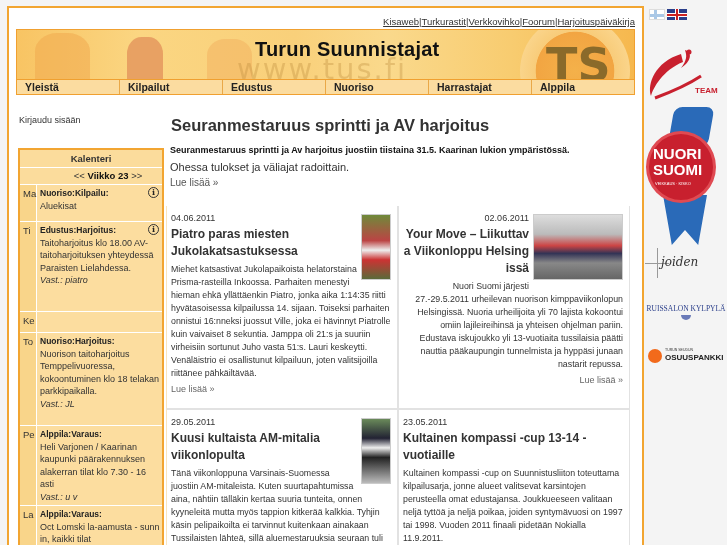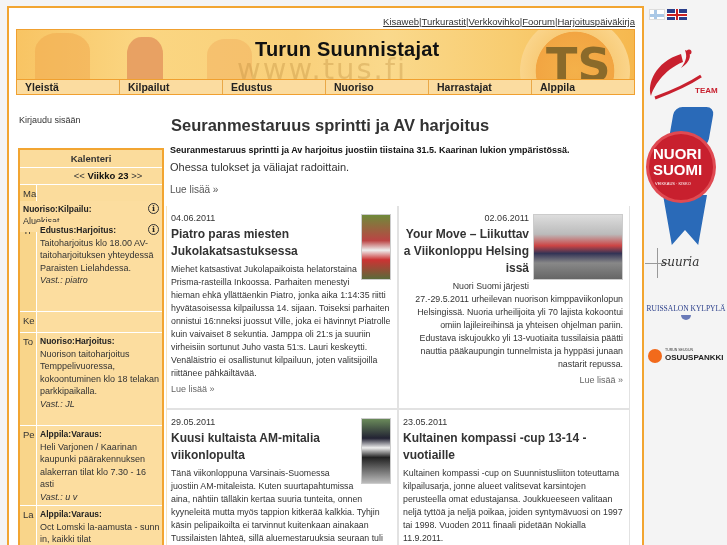--- a/index.html
+++ b/index.html
@@ -66,21 +66,21 @@
   .cal .ev { flex: 1; padding: 2px 2px 4px 3px; position: relative; background: #fcdd9f; }
   .cal .ev .cat { font-weight: bold; font-size: 8.5px; color: #222; }
   .cal .ev .vast { font-style: italic; }
   .cal .info {
     position: absolute; right: 3px; top: 2px; width: 11px; height: 11px; border: 1px solid #333; border-radius: 50%;
     font-size: 8px; line-height: 9px; text-align: center; font-weight: bold; font-family: "DejaVu Serif", serif; color: #222;
   }
   .lead { position: absolute; left: 163px; top: 110px; width: 460px; }
   .lead h1 { font-size: 16.5px; font-weight: bold; color: #333; margin-left: 8px; margin-bottom: 10px; }
   .lead .intro { font-size: 9px; font-weight: bold; color: #111; margin-left: 7px; margin-bottom: 6px; }
-  .lead .p { font-size: 11px; color: #333; margin-left: 7px; margin-bottom: 11px; }
+  .lead .p { font-size: 11px; color: #333; margin-left: 7px; margin-bottom: 4px; }
   .lead .more { font-size: 10px; color: #555; margin-left: 7px; text-decoration: none; display: block; }
   .grid { position: absolute; left: 165px; top: 204px; width: 462px; }
   .card {
     position: absolute; width: 232px; border: 1px solid #e2e2e2; border-top: none; padding: 6px 6px 0 4px;
     font-size: 8.8px; line-height: 13px; color: #333;
   }
   .card .date { font-size: 9px; color: #333; margin-bottom: 1px; }
   .card h2 { font-size: 12px; font-weight: bold; line-height: 17px; color: #333; margin-bottom: 3px; }
   .card .txt { color: #333; }
   .card .more { display: block; color: #666; text-decoration: none; margin-top: 3px; font-size: 9px; }
@@ -119,21 +119,21 @@
 <a href="#" class="login" style="left:19px; top:115px;">Kirjaudu sisään</a>
 
 <div class="cal" style="left:18px; top:148px; width:146px;">
   <div class="hdr">Kalenteri</div>
   <div class="week">
     <a href="#" style="color:#333;text-decoration:none;">&lt;&lt;</a>
     <b>Viikko 23</b>
     <a href="#" style="color:#333;text-decoration:none;">&gt;&gt;</a>
   </div>
 
-  <div class="row" style="height:37px;flex-direction:column;">
+  <div class="row" style="height:37px;">
     <div class="day">Ma</div>
     <div class="ev">
       <div class="cat">Nuoriso:Kilpailu:</div>
       <div>Aluekisat</div>
       <div class="info">i</div>
     </div>
   </div>
 
   <div class="row" style="height:90px;">
     <div class="day">Ti</div>
@@ -242,21 +242,21 @@
     <div style="position:absolute;left:18px;top:90px;width:44px;height:50px;background:#2a6ab8;clip-path:polygon(0 0,100% 0,80% 100%,50% 70%,20% 100%);"></div>
     <div style="position:absolute;left:1px;top:26px;width:70px;height:72px;border-radius:50%;background:#c8202e;border:3px solid #e04a52;"></div>
     <div style="position:absolute;left:8px;top:40px;font-size:15px;font-weight:bold;color:#fff;">NUORI</div>
     <div style="position:absolute;left:8px;top:56px;font-size:15px;font-weight:bold;color:#fff;">SUOMI</div>
     <div style="position:absolute;left:10px;top:76px;font-size:4px;color:#fff;">VEIKKAUS · KISKO</div>
   </div>
 
   <div style="position:absolute;left:0;top:248px;width:82px;height:30px;">
     <div style="position:absolute;left:12px;top:0;width:1px;height:30px;background:#999;"></div>
     <div style="position:absolute;left:0;top:15px;width:24px;height:1px;background:#999;"></div>
-    <div style="position:absolute;left:16px;top:7px;font-size:12px;font-style:italic;color:#333;font-family:'DejaVu Serif',serif;">suuria</div>
+    <div style="position:absolute;left:16px;top:7px;font-size:12px;font-style:italic;color:#333;font-family:'DejaVu Serif',serif;">joiden</div>
   </div>
 
   <div style="position:absolute;left:0;top:304px;width:82px;height:24px;text-align:center;">
     <div style="font-size:7.5px;color:#2a3e8a;font-family:'Liberation Serif',serif;white-space:nowrap;">RUISSALON KYLPYLÄ</div>
     <div style="margin:2px auto 0;width:10px;height:5px;border-radius:0 0 5px 5px;background:#6a7ab8;"></div>
   </div>
 
   <div style="position:absolute;left:3px;top:346px;width:80px;height:20px;">
     <div style="position:absolute;left:0;top:3px;width:14px;height:14px;border-radius:50%;background:#f26a1b;"></div>
     <div style="position:absolute;left:17px;top:2px;font-size:3.5px;color:#333;">TURUN SEUDUN</div>

